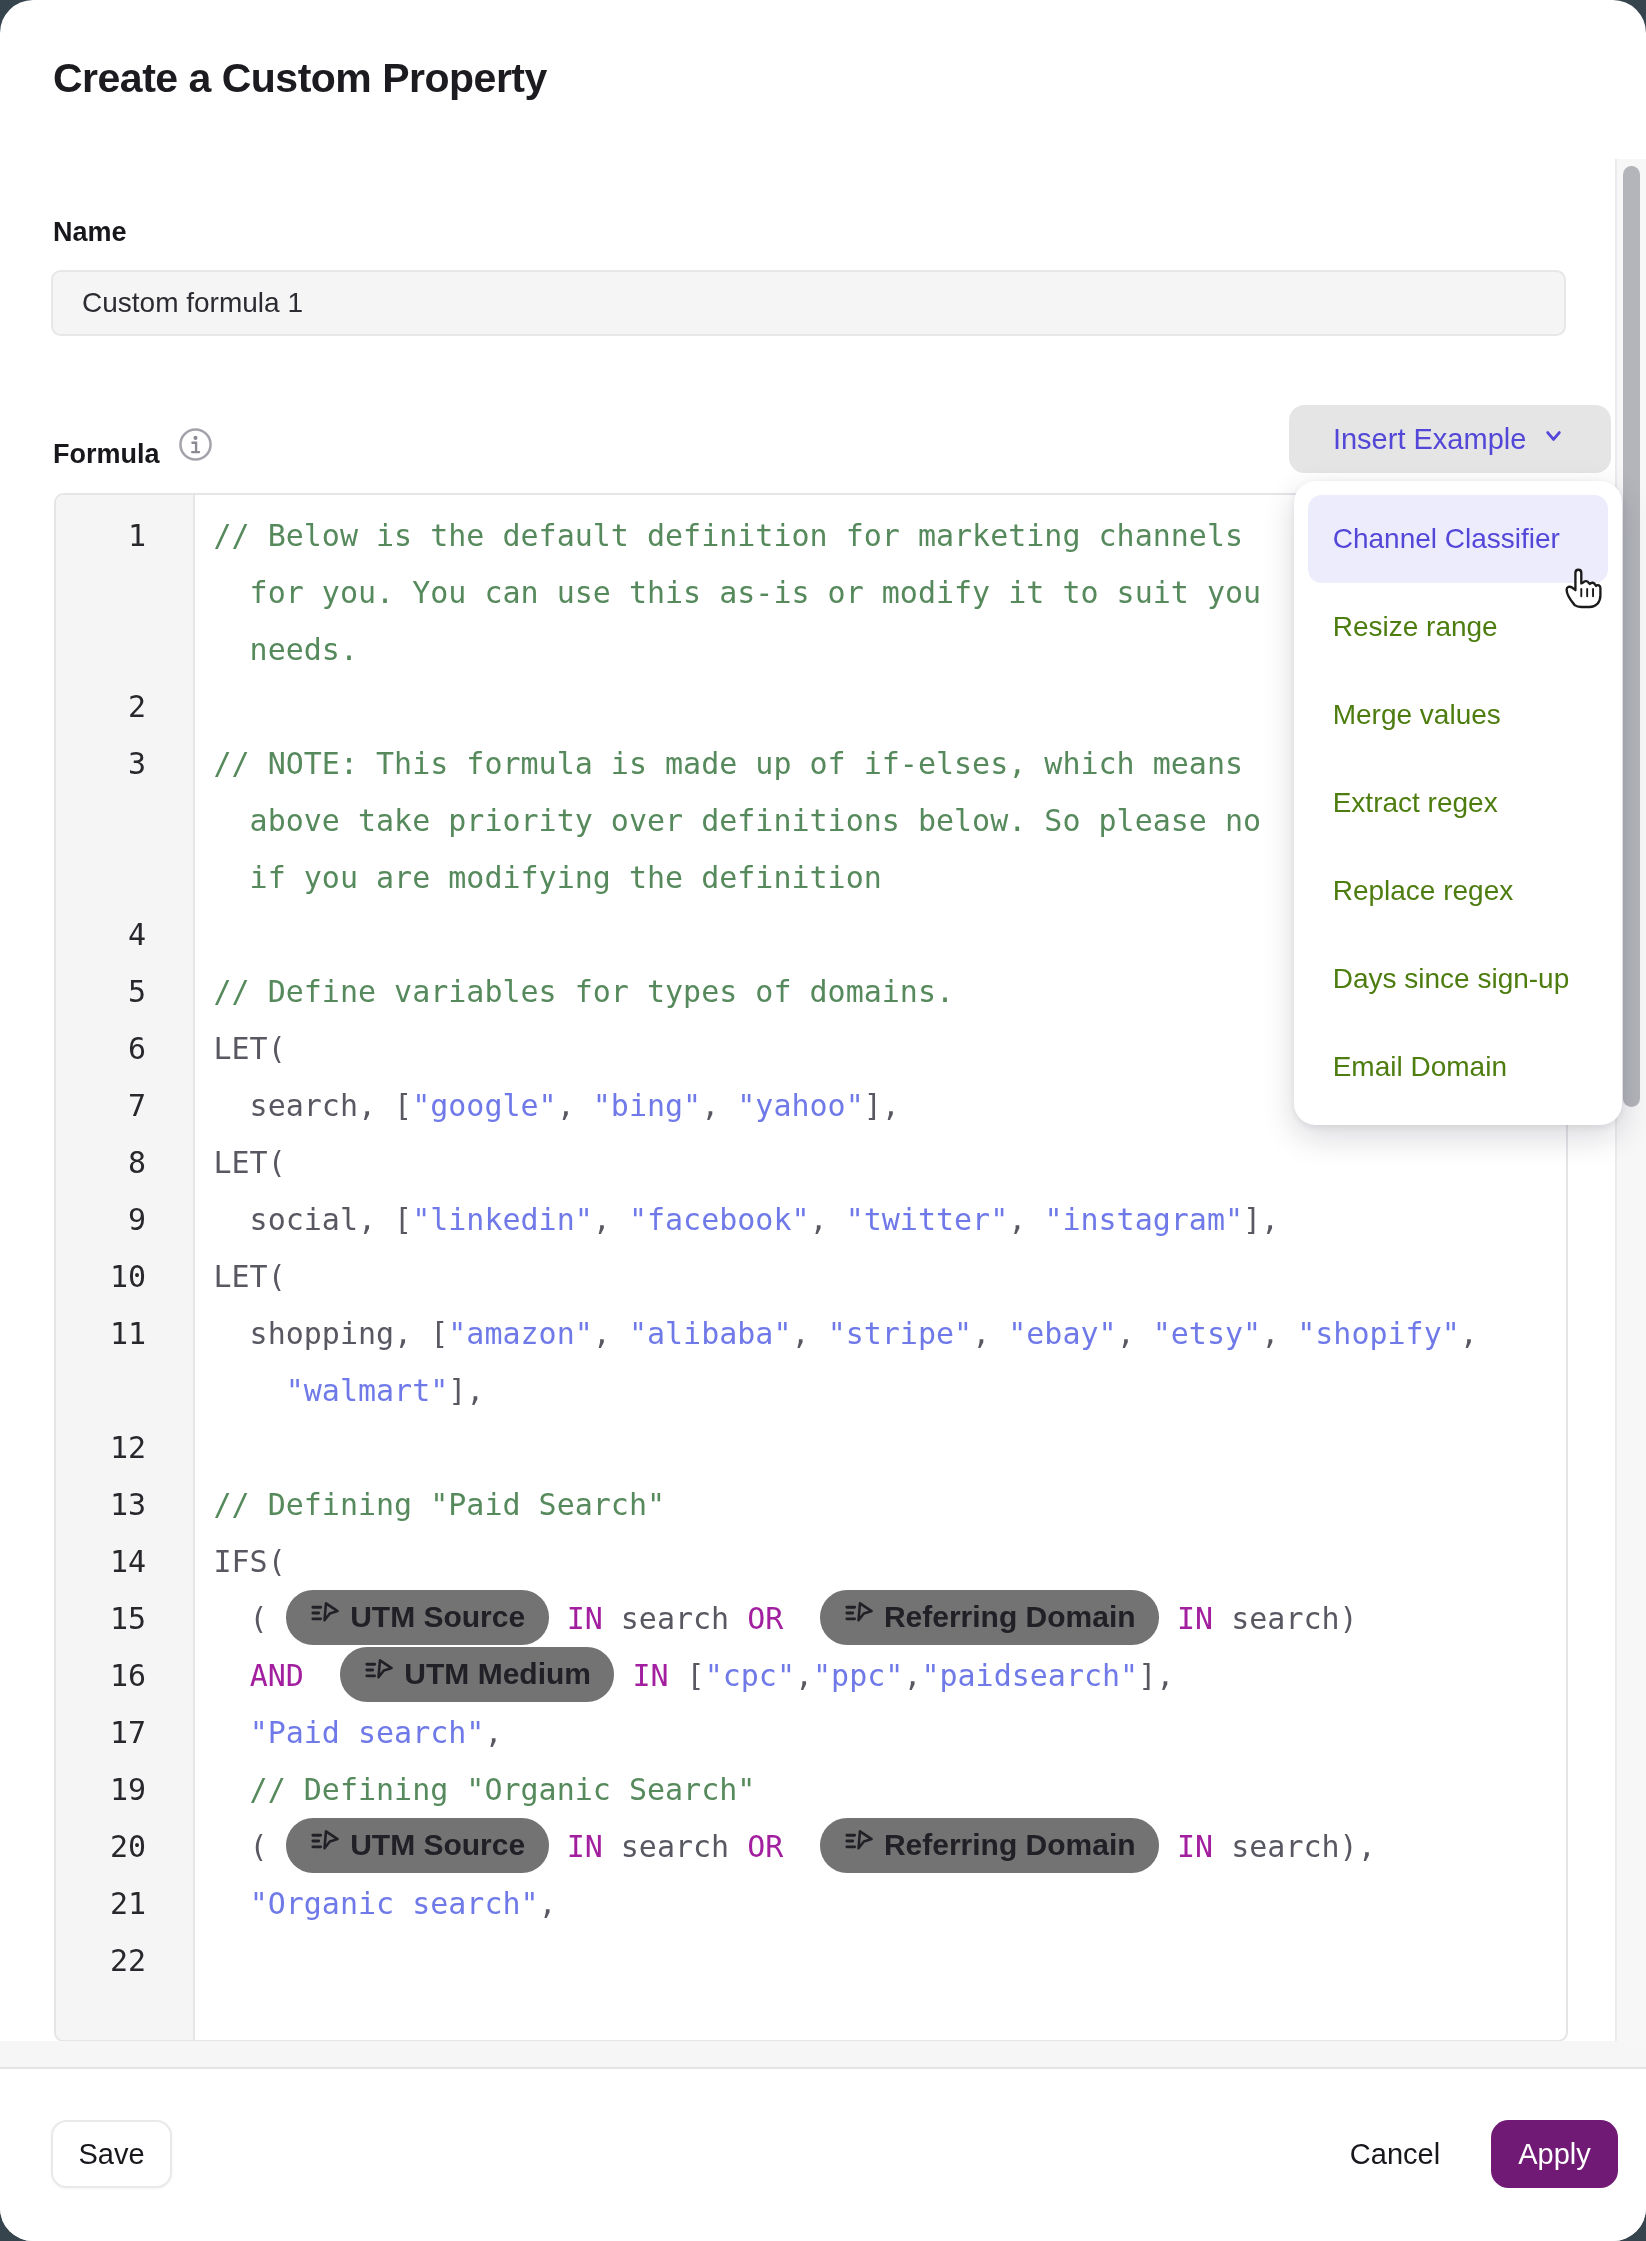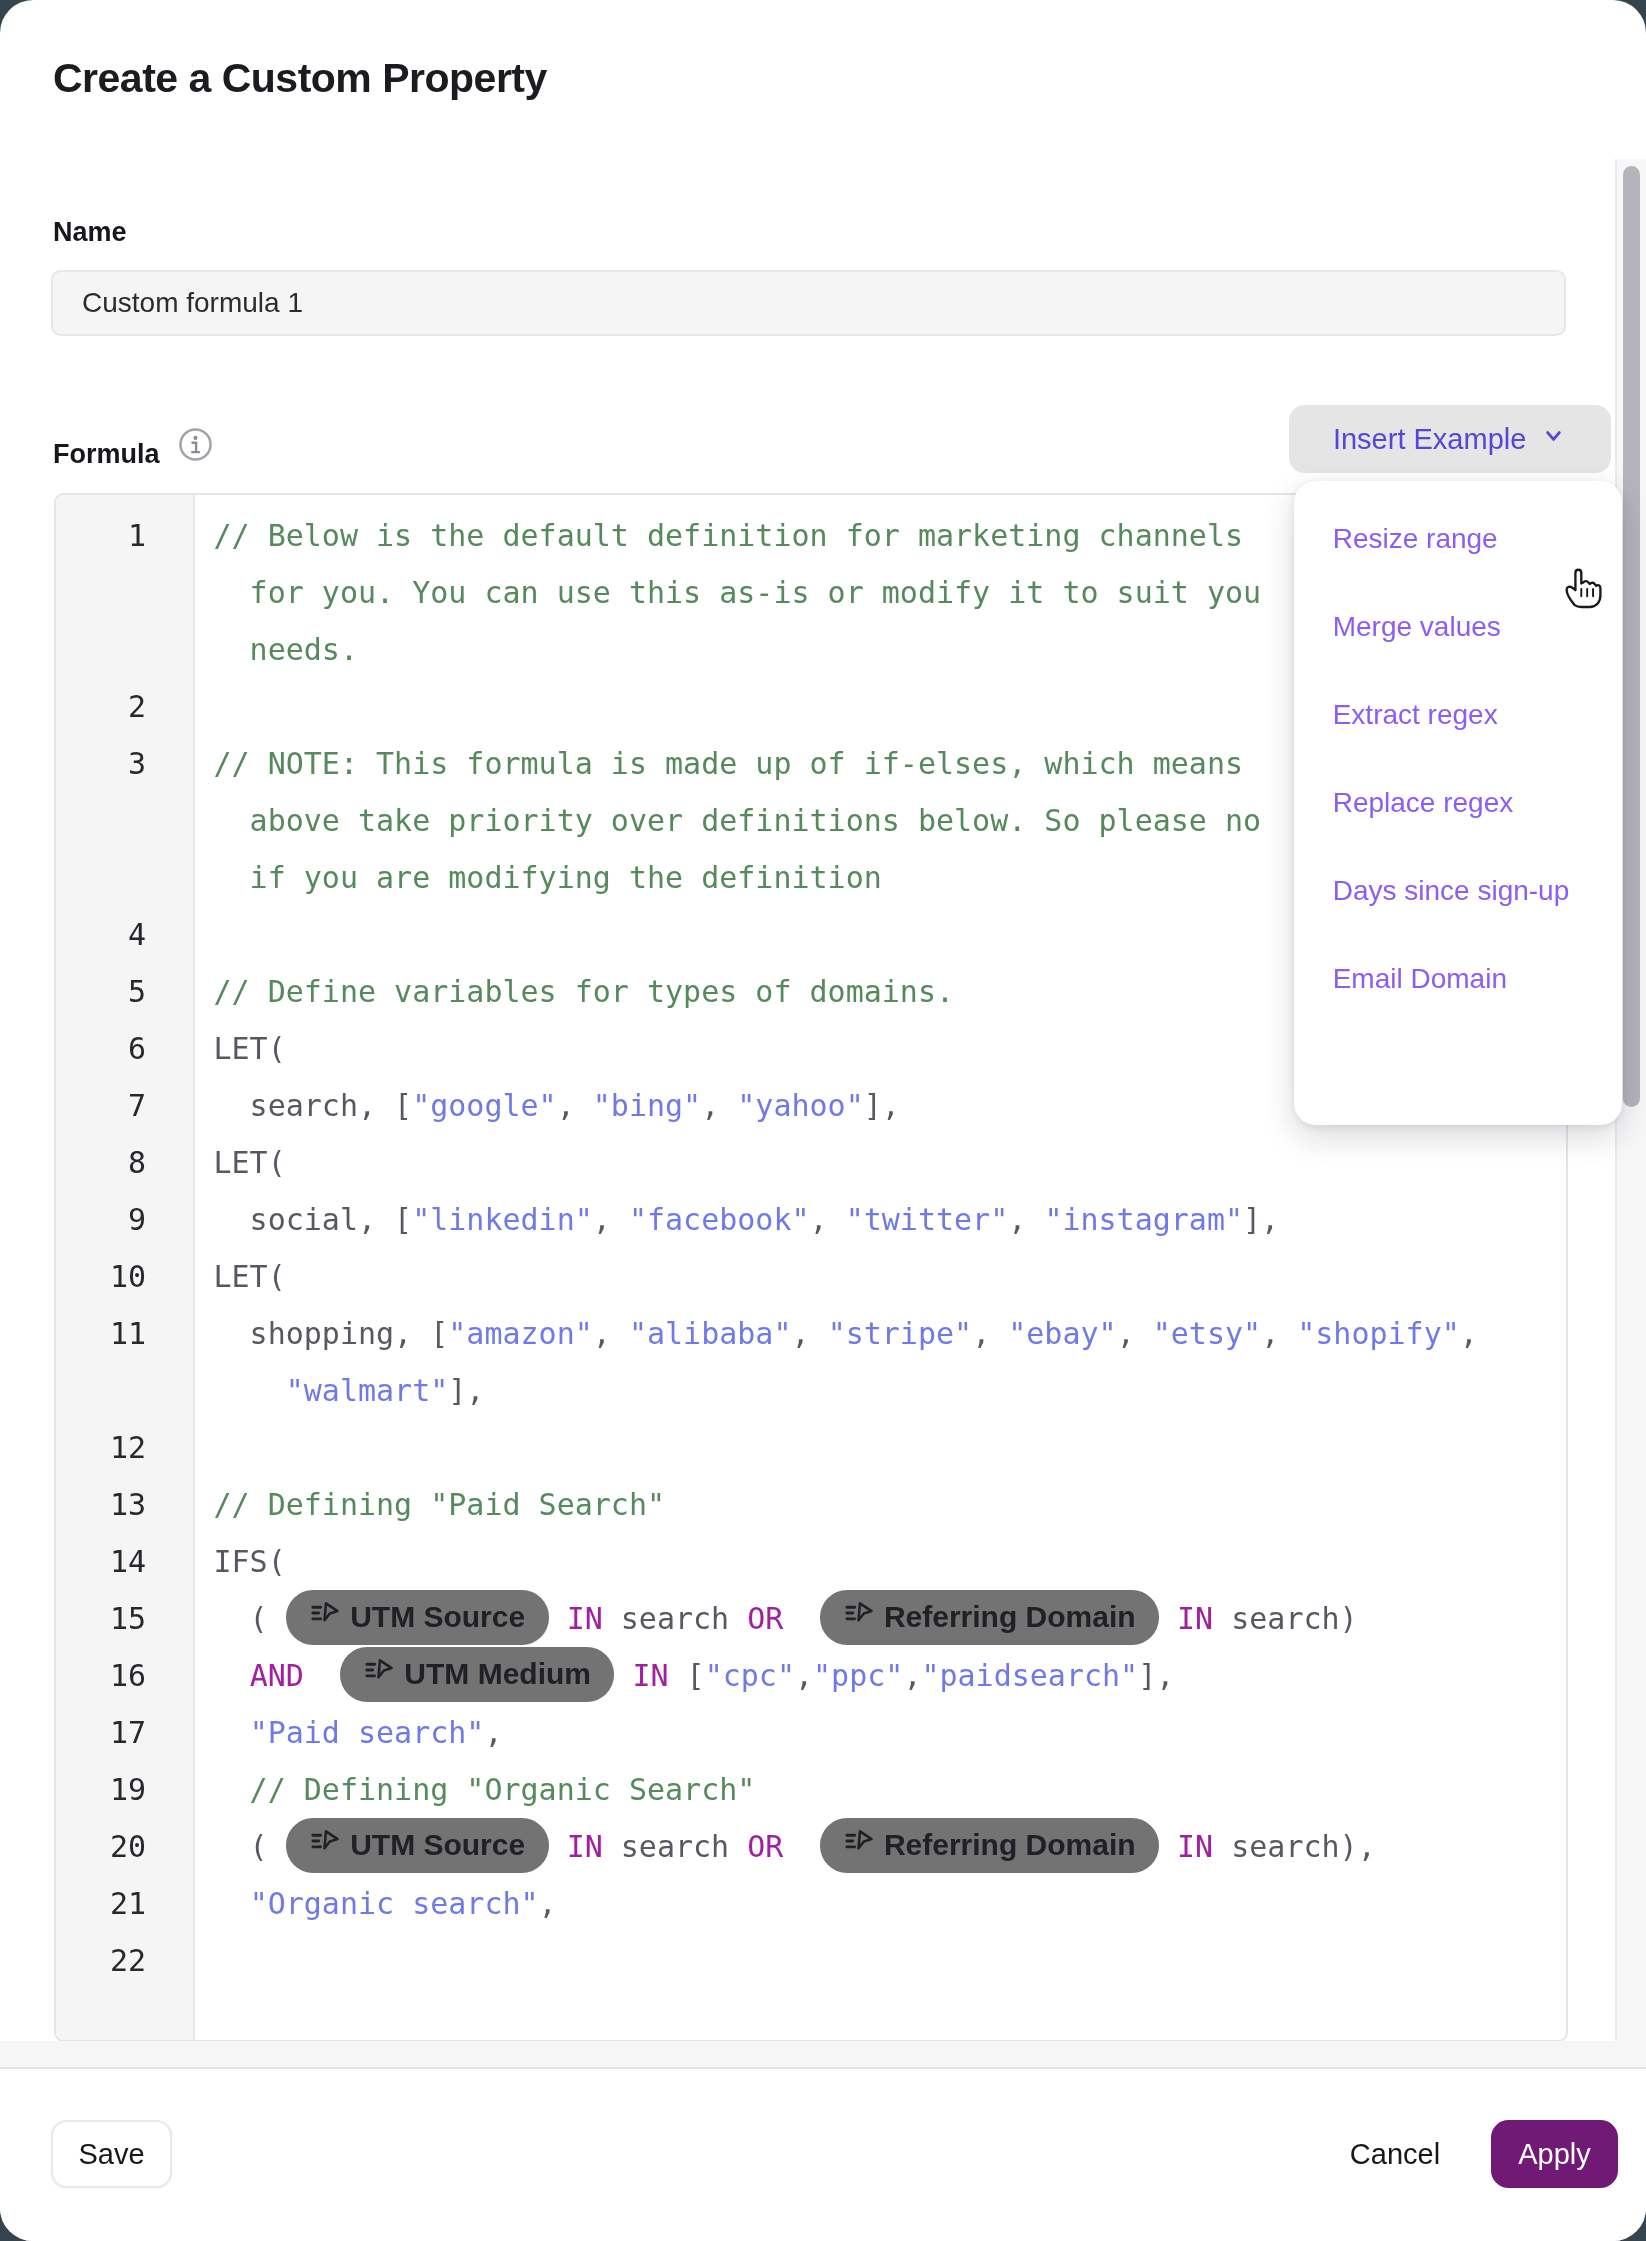--- a/index.html
+++ b/index.html
@@ -67,21 +67,21 @@
   .pill svg{flex:none;}
   
   .menu{
     position:absolute;left:1294px;top:481px;width:328px;height:644px;box-sizing:border-box;
     background:#ffffff;border-radius:21.5px;padding:13.7px;
     box-shadow:0 11.7px 33px rgba(20,20,43,0.16), 0 2px 7.8px rgba(20,20,43,0.08);
     z-index:20;
   }
   .menu-item{
     height:88px;display:flex;align-items:center;padding-left:25px;border-radius:13.7px;
-    font-size:28px;font-weight:500;color:#8b5cf6;cursor:pointer;
+    font-size:28px;font-weight:500;color:#4d7c0f;cursor:pointer;
   }
   .menu-item.active{background:#edecfd;color:#5347d8;}
   
   .scroll-track{
     position:absolute;left:1615px;top:159px;width:31px;height:1909px;
     background:#f7f7f8;border-left:2px solid #ebebee;z-index:5;
   }
   .scroll-thumb{
     position:absolute;left:5.9px;top:6.8px;width:17.6px;height:941px;
     background:#b3b5ba;border-radius:9.8px;
@@ -272,20 +272,21 @@
           <div class="codeline"><span class="tok-p">  </span><span class="tok-s">"Organic search"</span><span class="tok-p">,</span></div>
         </div>
         <div class="vrow">
           <div class="gut">22</div>
           <div class="codeline"></div>
         </div>
       </div>
   </div>
 
   <div class="menu" id="insert-menu">
+      <div class="menu-item active">Channel Classifier</div>
       <div class="menu-item">Resize range</div>
       <div class="menu-item">Merge values</div>
       <div class="menu-item">Extract regex</div>
       <div class="menu-item">Replace regex</div>
       <div class="menu-item">Days since sign-up</div>
       <div class="menu-item">Email Domain</div>
     </div>
 
   <div class="scroll-track">
     <div class="scroll-thumb"></div>

